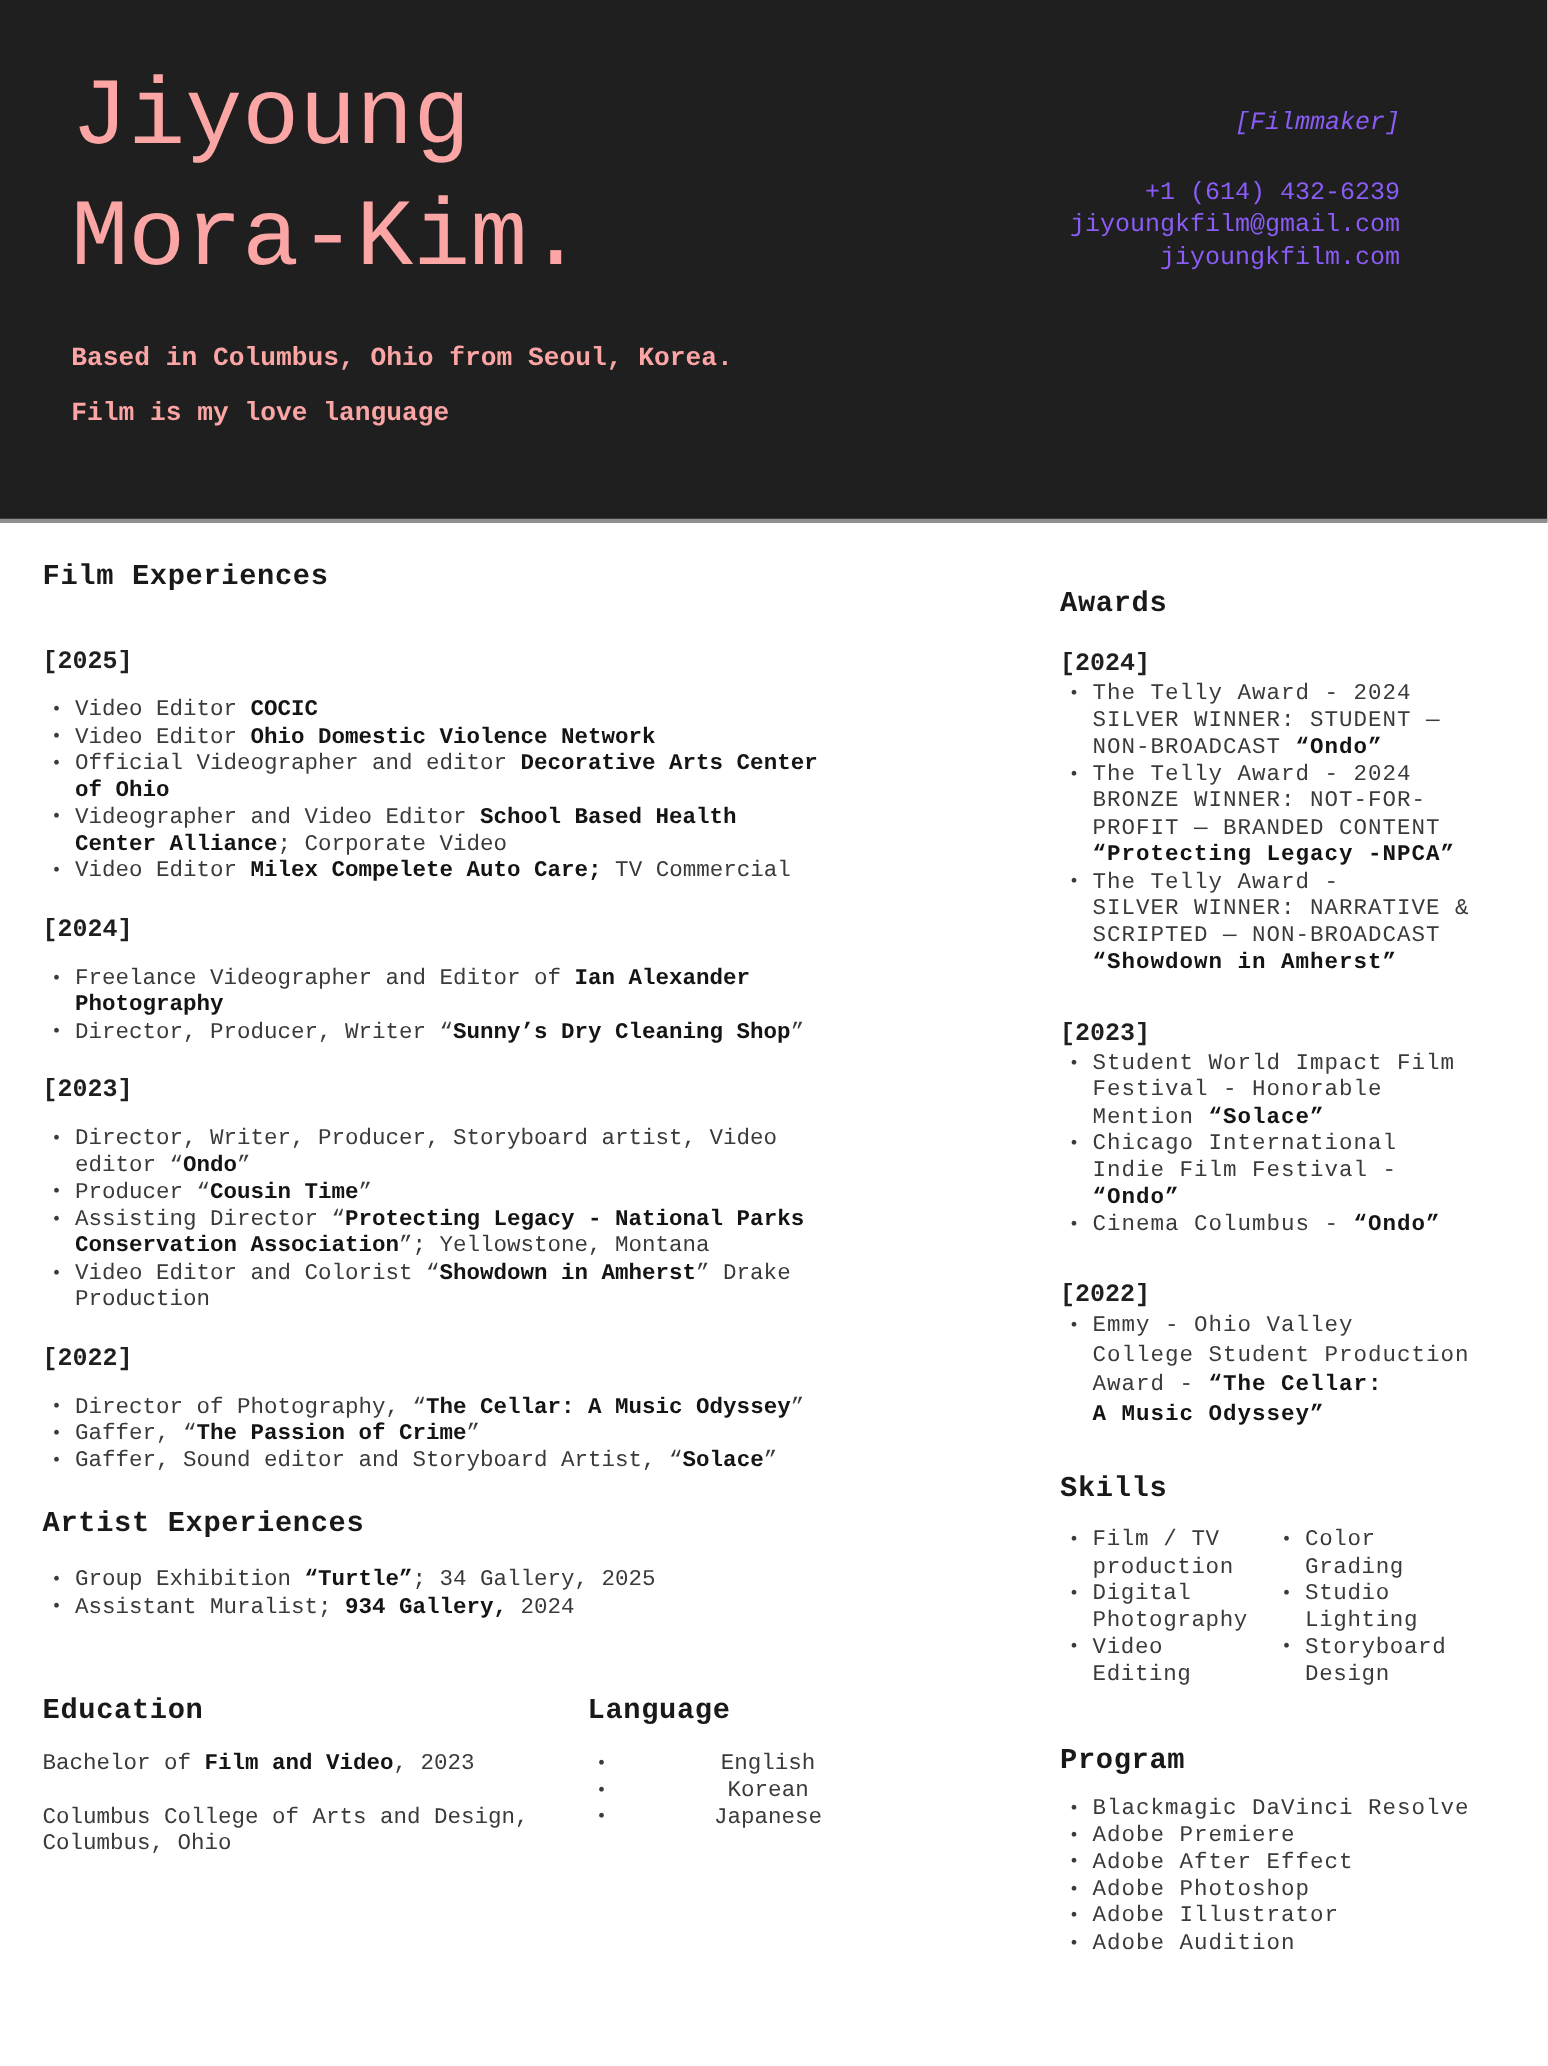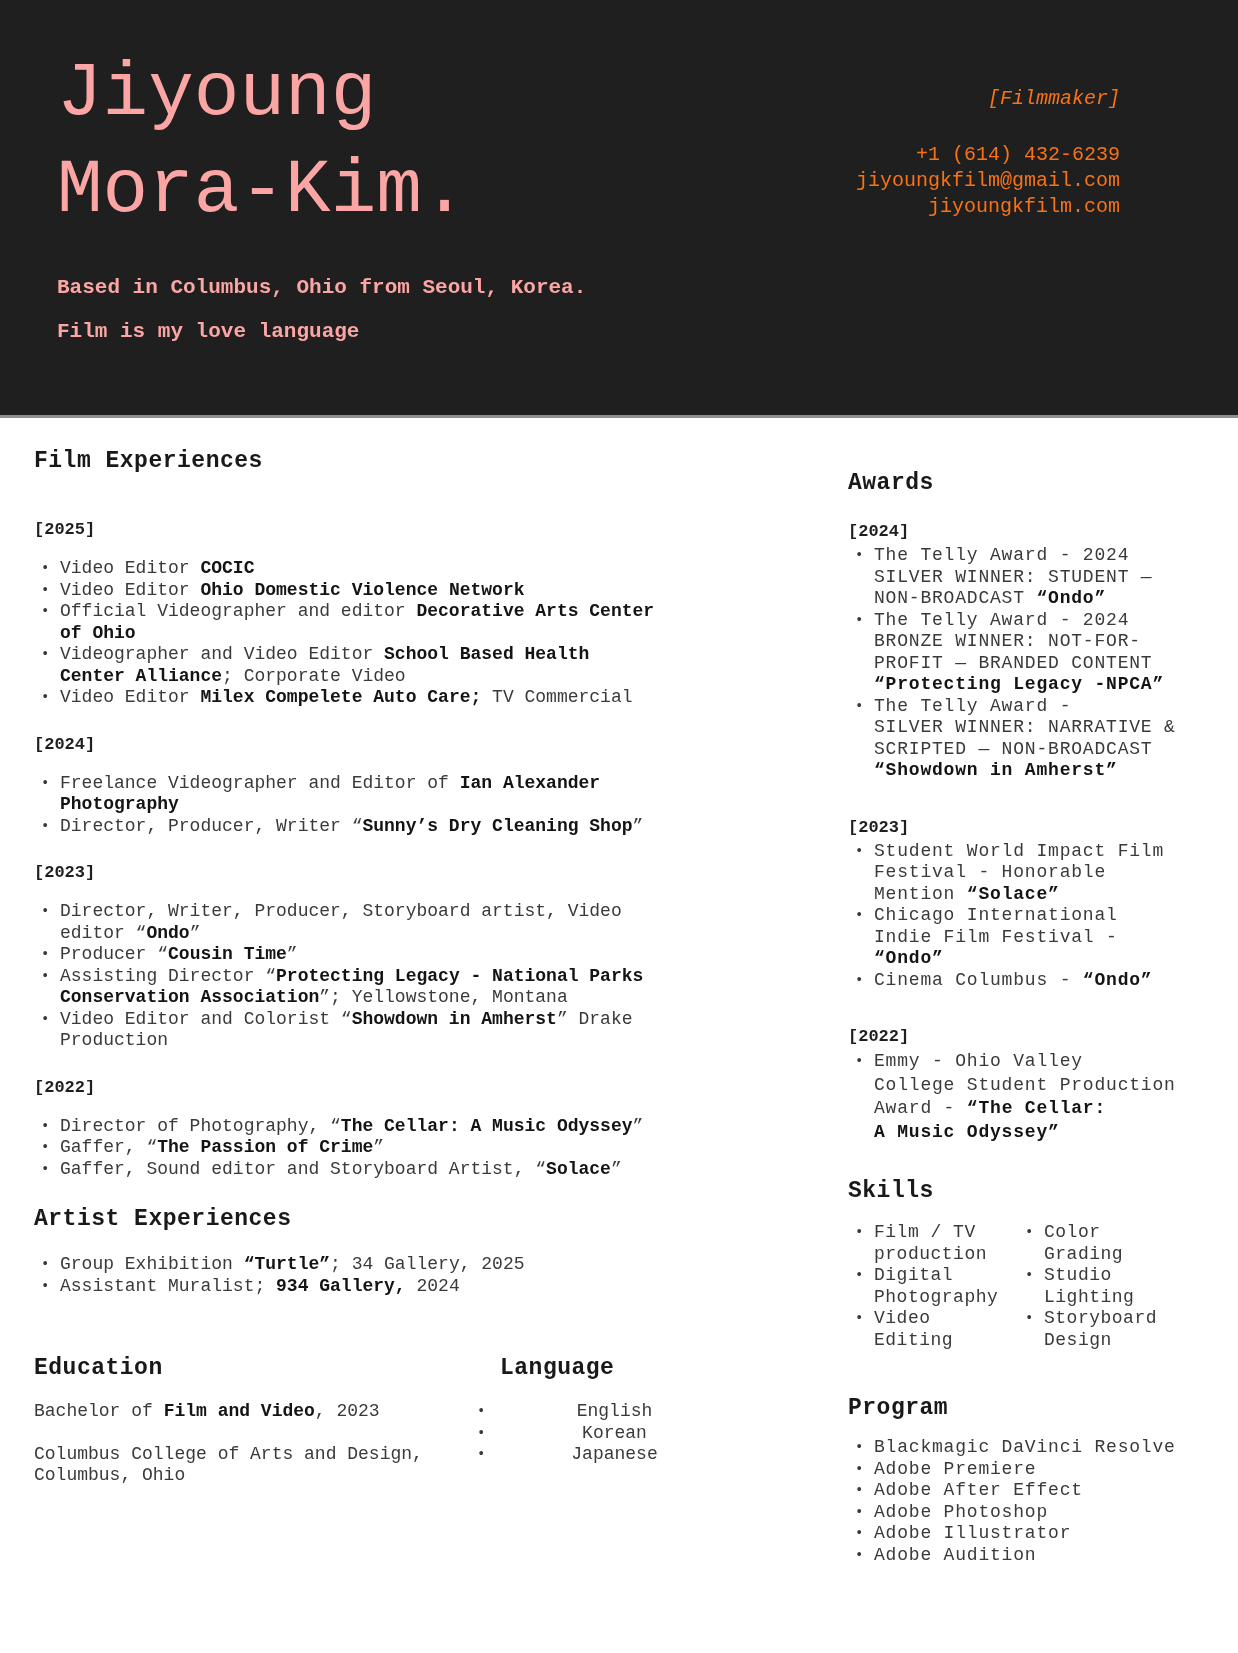--- a/index.html
+++ b/index.html
@@ -17,49 +17,49 @@
     font-family:"Liberation Mono","DejaVu Sans Mono",monospace;
     color:var(--body-text);
   }
   
   .header{
     position:relative;height:418px;background:var(--header-bg);
     border-bottom:3px solid var(--divider);
     padding:46px 57px 0 57px;color:var(--header-text);
   }
   .name{font-size:76px;font-weight:400;line-height:97px;color:#fca5a5;}
-  .contact{position:absolute;top:86px;right:118px;text-align:right;font-size:20px;line-height:26px;color:#f97316;}
+  .contact{position:absolute;top:86px;right:118px;text-align:right;font-size:20px;line-height:26px;color:#8b5cf6;}
   .contact .role{font-style:italic;margin-bottom:30px;}
   .tagline{font-size:21px;font-weight:700;color:#fca5a5;}
   .tagline.first{margin-top:36px;}
   .tagline.second{margin-top:21px;}
   
   .page-body{display:flex;padding:30px 57px 0 34px;height:1235px;}
   .col-left{width:703px;}
   .col-right{width:333px;margin-left:auto;margin-top:22px;}
   h2.sec-title{font-size:23px;font-weight:700;color:var(--heading-text);margin:0;line-height:26px;letter-spacing:0.5px;}
-  .year-label{font-size:17px;font-weight:700;color:#1f1f1f;line-height:24px;}
+  .year-label{font-size:20px;font-weight:700;color:#1f1f1f;line-height:24px;}
   ul.bullets{list-style:none;margin:0;padding:0;font-size:18px;line-height:21.5px;}
   ul.bullets li{position:relative;padding-left:26px;}
   ul.bullets li::before{content:"\2022";position:absolute;left:7px;top:0;font-size:14px;}
   .b{font-weight:700;color:var(--bold-text);}
   
   .sec.film h2{margin-bottom:44px;}
   .film-groups .year-group{margin-bottom:24px;}
   .film-groups .year-label{margin-bottom:16px;}
   .film-groups ul.bullets{max-width:628px;}
   .sec.artist{margin-top:26px;}
   .sec.artist h2{margin-bottom:22px;}
   .edu-row{display:flex;margin-top:58px;}
   .sec.education{width:436px;}
   .sec.education h2{margin-bottom:20px;}
   .sec.education .para{margin:0;font-size:18px;line-height:21.5px;}
   .sec.education .para + .para{margin-top:21px;}
   .sec.language{flex:1;}
-  .sec.language h2{margin-bottom:20px;margin-left:30px;}
+  .sec.language h2{margin-bottom:20px;}
   .sec.language ul.bullets li{padding-left:22px;text-align:center;}
   
   .sec.awards h2{margin-bottom:24px;}
   .awards-groups .year-group{margin-bottom:34px;}
   .awards-groups .year-label{margin-bottom:1px;}
   .awards-groups ul.bullets li{white-space:pre-line;letter-spacing:0.8px;}
   .awards-groups .year-group.wide ul.bullets li{line-height:23.5px;}
   .sec.skills{margin-top:8px;}
   .sec.skills h2{margin-bottom:18px;}
   .skills-cols{display:flex;gap:14px;}

